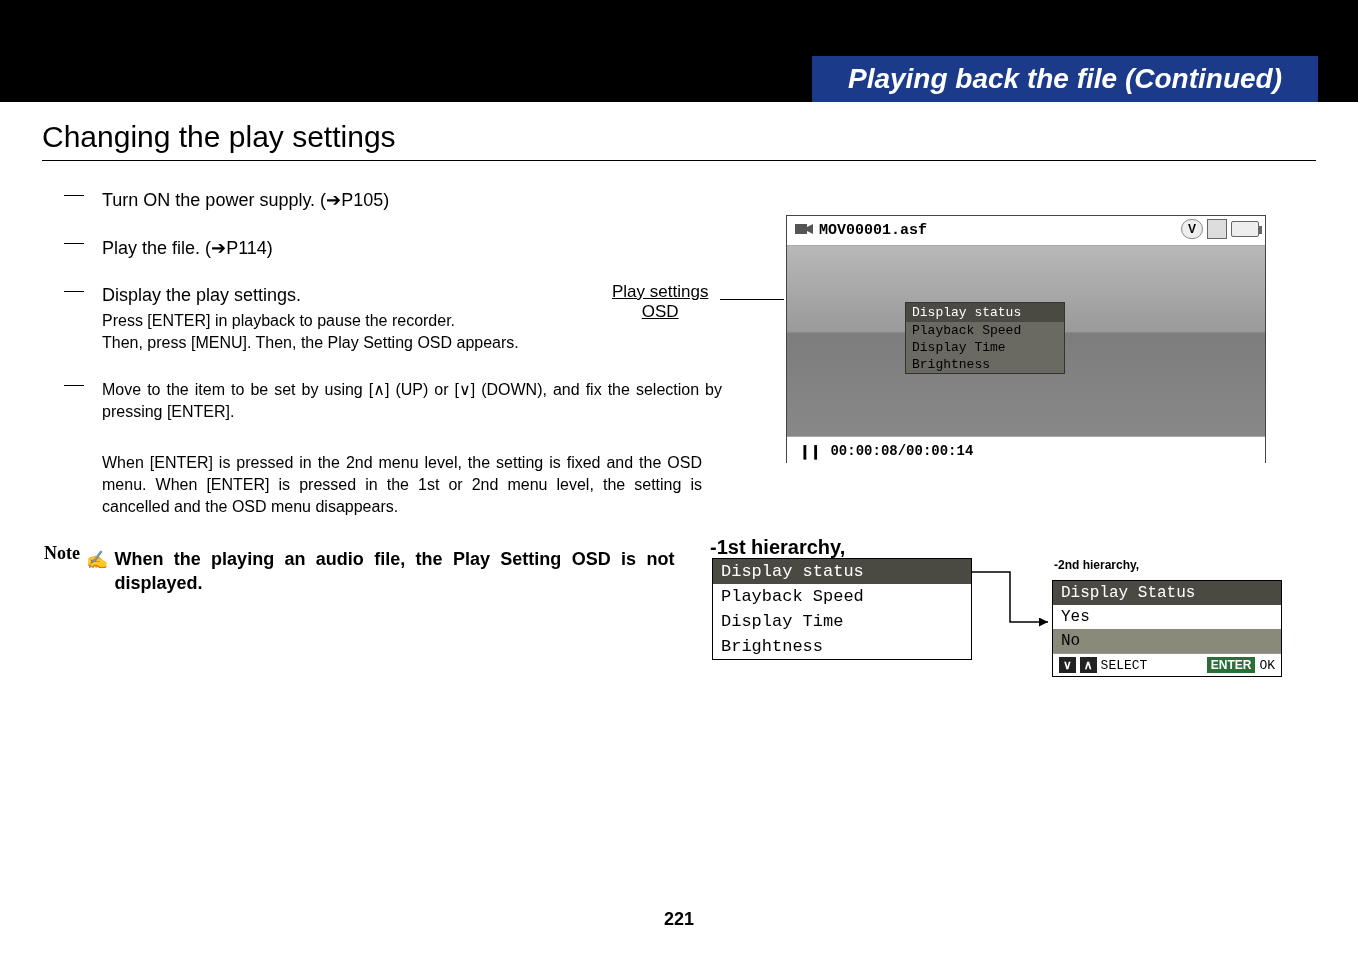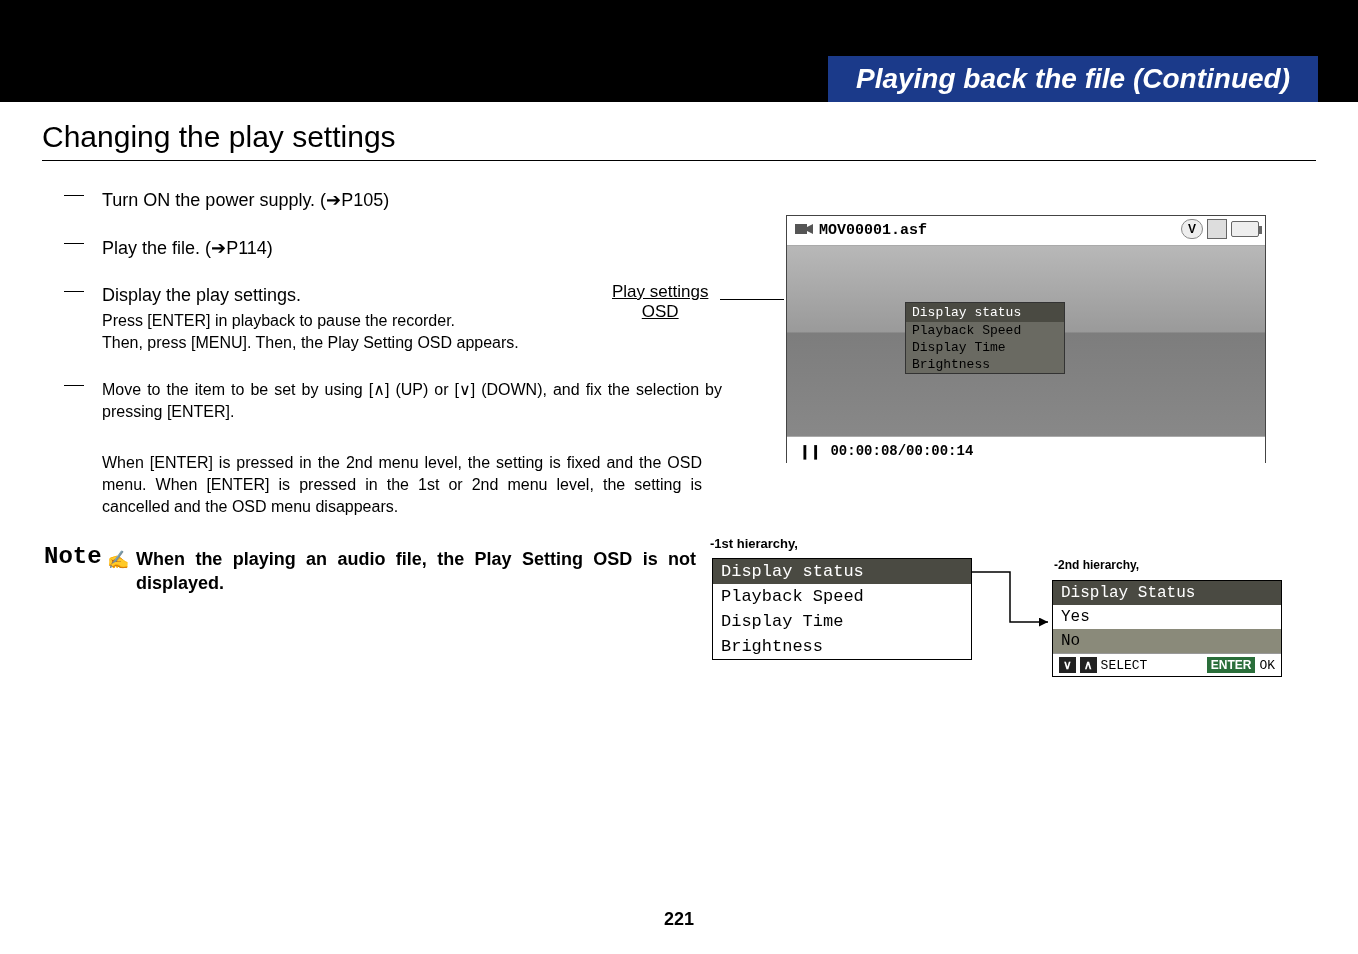--- a/index.html
+++ b/index.html
@@ -26,21 +26,21 @@
     align-items: center;
     padding-right: 40px;
     border-bottom: 1px solid #000;
   }
   .blue-inner {
     background: #1b3a8a;
     color: #fff;
     font-size: 28px;
     font-weight: bold;
     font-style: italic;
-    padding: 6px 28px;
+    padding: 6px 36px;
     height: 46px;
     display: flex;
     align-items: center;
   }
   .content {
     padding: 18px 42px 0 42px;
   }
   .section-title {
     font-size: 30px;
     font-weight: normal;
@@ -73,22 +73,22 @@
     line-height: 1.35;
   }
   .step-body.justify { text-align: justify; }
   .note-row {
     display: flex;
     align-items: flex-start;
     margin-top: 30px;
     margin-left: 2px;
   }
   .note-label {
-    font-family: Liberation Mono, monospace;
-    font-size: 24px;
+    font-family: Liberation Serif, serif;
+    font-size: 18px;
     font-weight: bold;
     margin-right: 6px;
     position: relative;
     top: -4px;
   }
   .note-hand {
     font-size: 18px;
     margin-right: 6px;
     position: relative;
     top: 2px;
@@ -218,21 +218,21 @@
     margin-right: 10px;
     letter-spacing: -1px;
     font-family: Arial;
   }
 
   
   .h1-label {
     position: absolute;
     left: 710px;
     top: 536px;
-    font-size: 13px;
+    font-size: 20px;
     font-weight: bold;
   }
   .h1-box {
     position: absolute;
     left: 712px;
     top: 558px;
     width: 260px;
     border: 1px solid #000;
     font-family: "Courier New", monospace;
     font-size: 17px;

